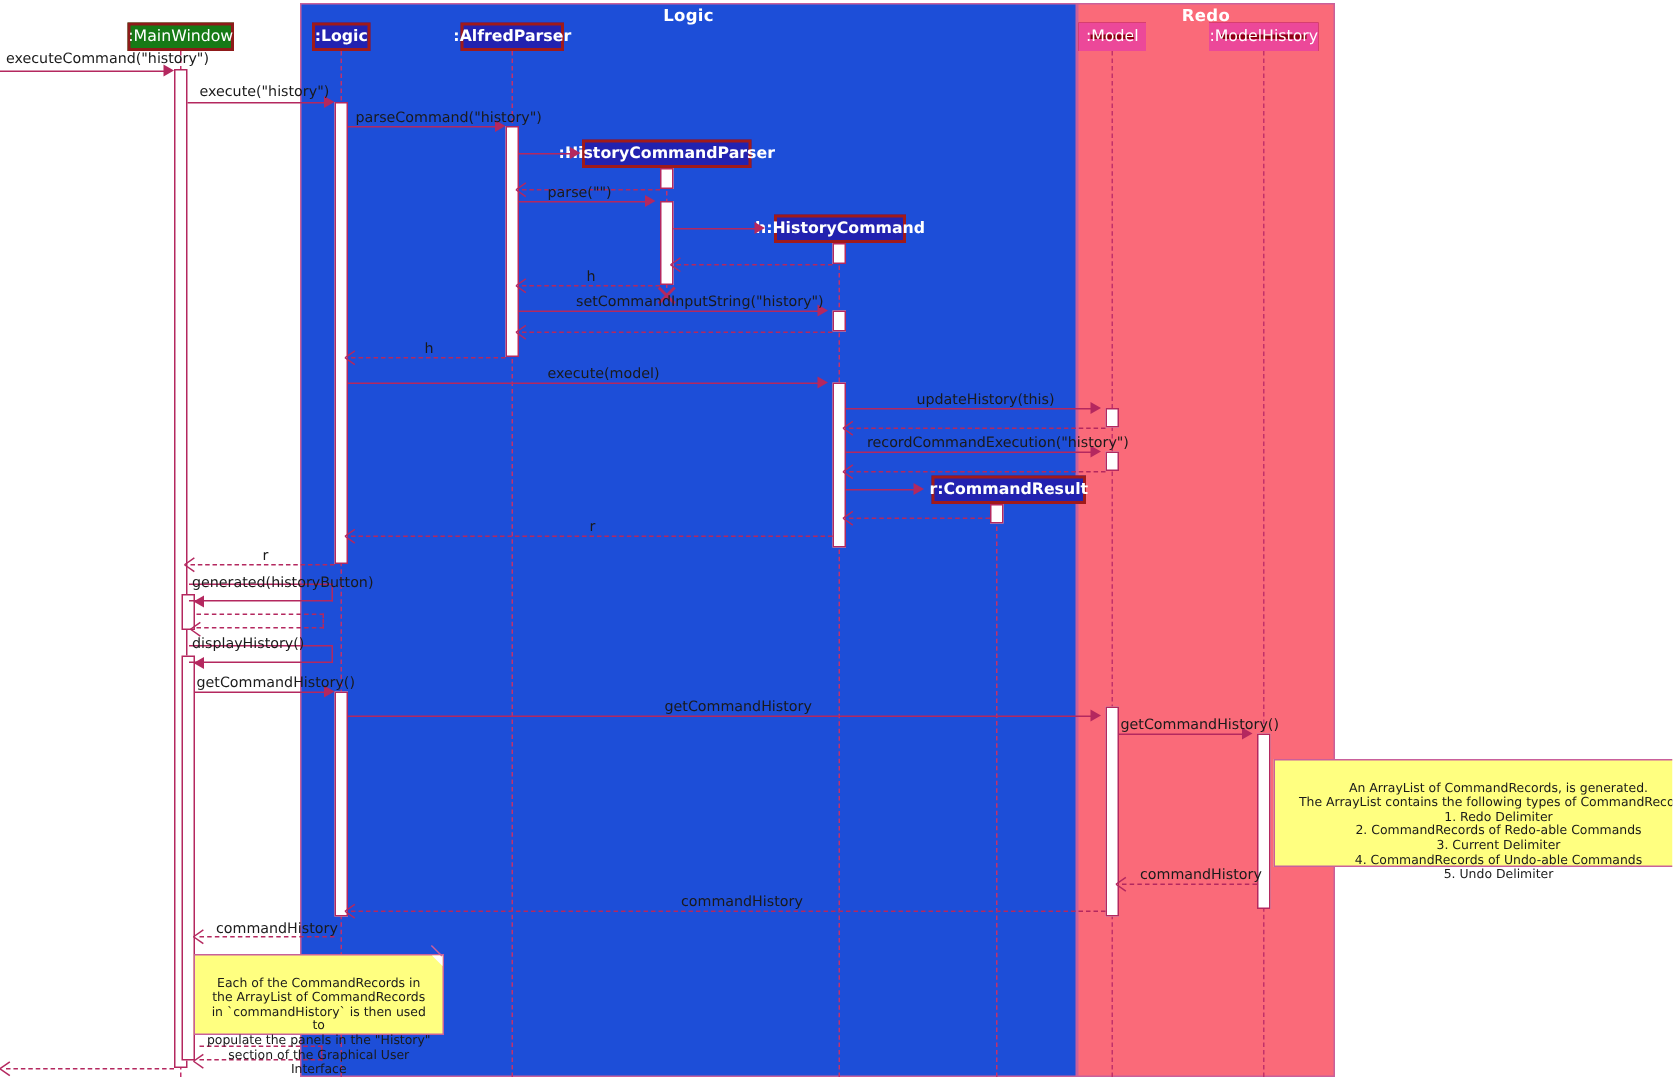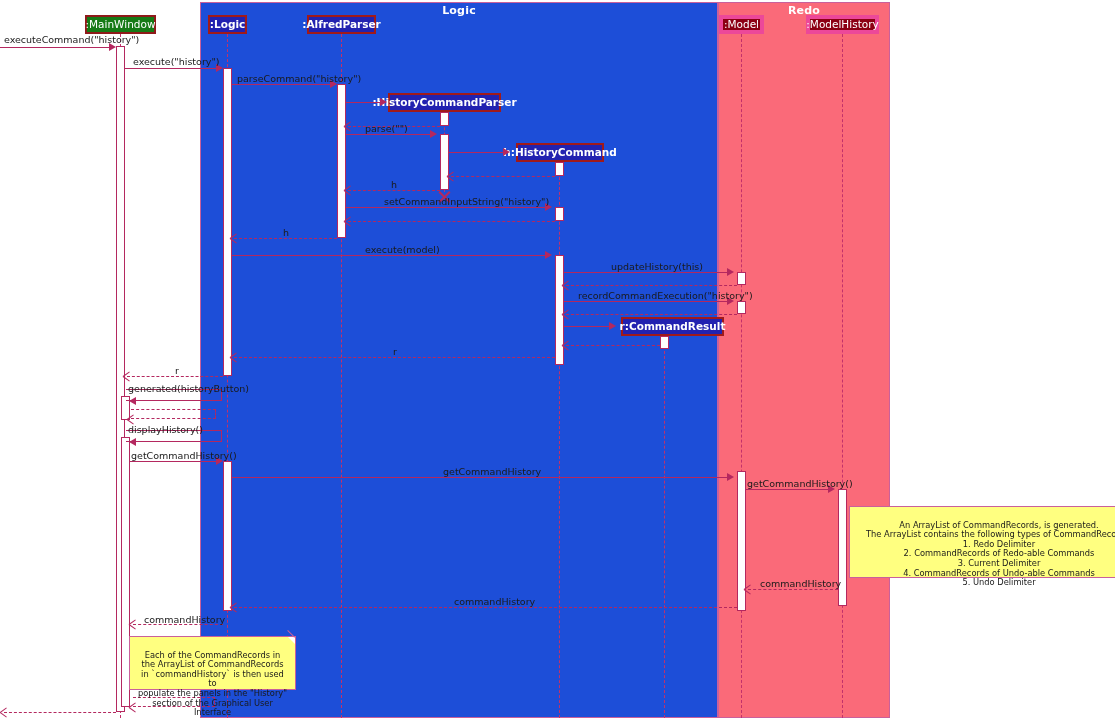--- a/index.html
+++ b/index.html
@@ -47,21 +47,21 @@
     justify-content: center;
     font-size: 10.5px;
     line-height: 1;
     white-space: nowrap;
     color: #ffffff;
     height: 19px;
     padding: 0 7px;
   }
   .p-ui     { background: #167a16; border: 2px solid #8f1a1a; }
   .p-logic  { background: #2222b0; border: 2px solid #a01a1a; font-weight: bold; }
-  .p-model  { background: #8c0013; border: 4px solid #ec4899; }
+  .p-model  { background: #8c0013; border: 8px solid #ec4899; }
   
   .activation {
     position: absolute;
     width: 9px;
     background: #ffffff;
     border: 1px solid #b4285f;
   }
   
   .msg-line {
     position: absolute;

